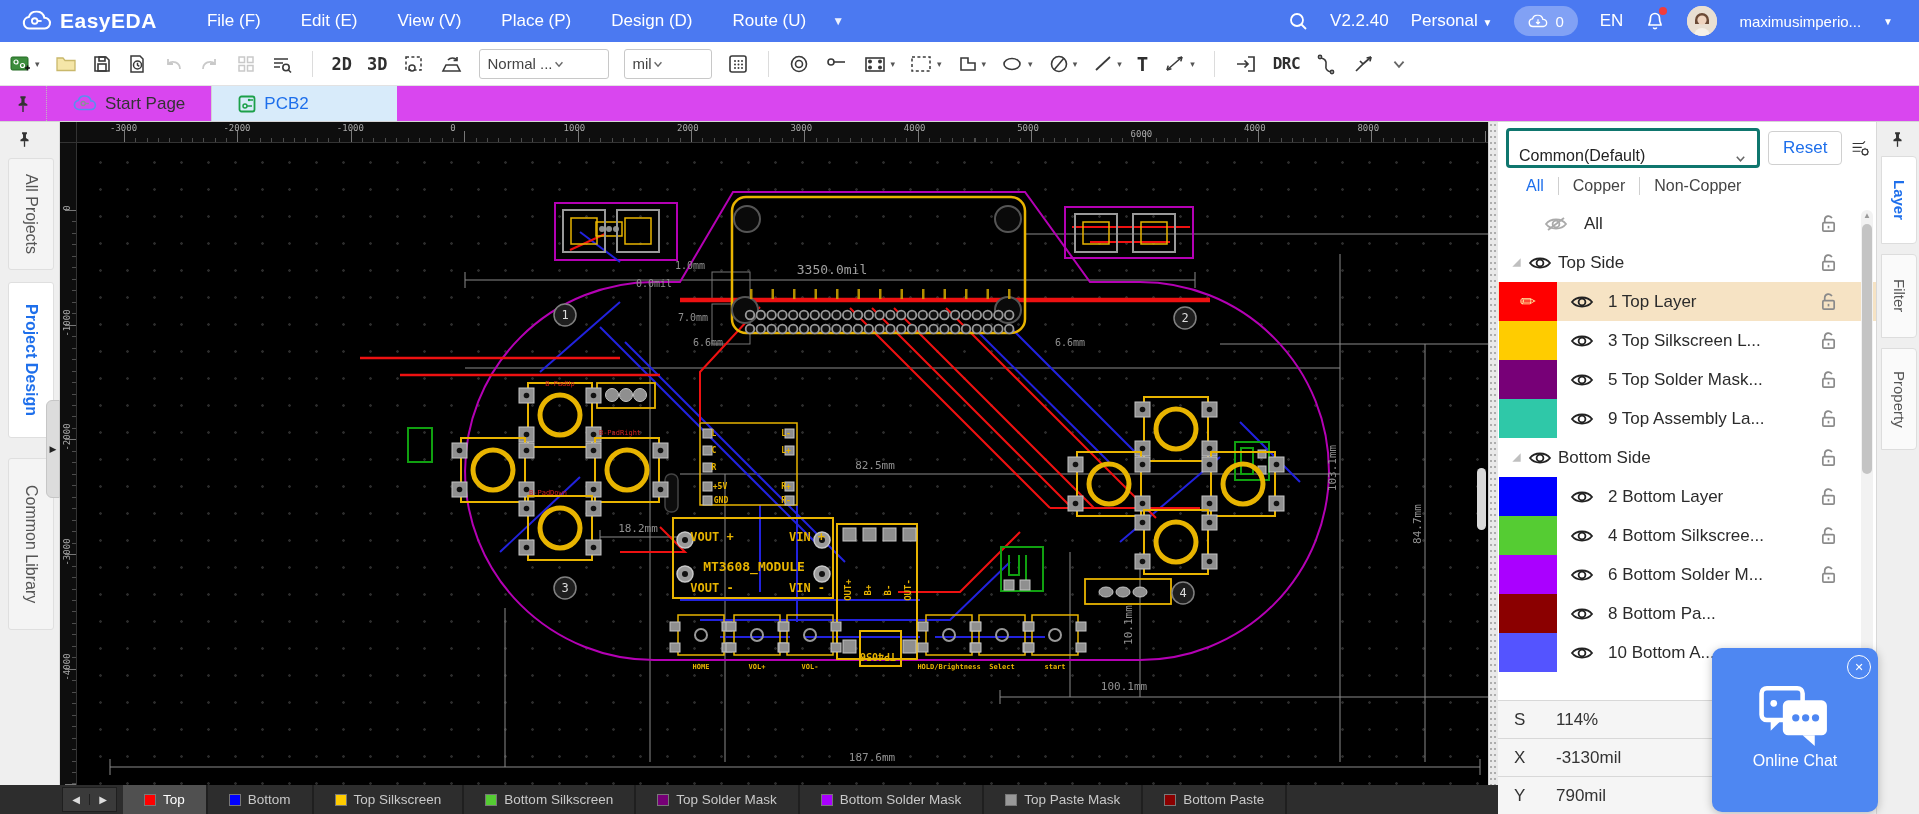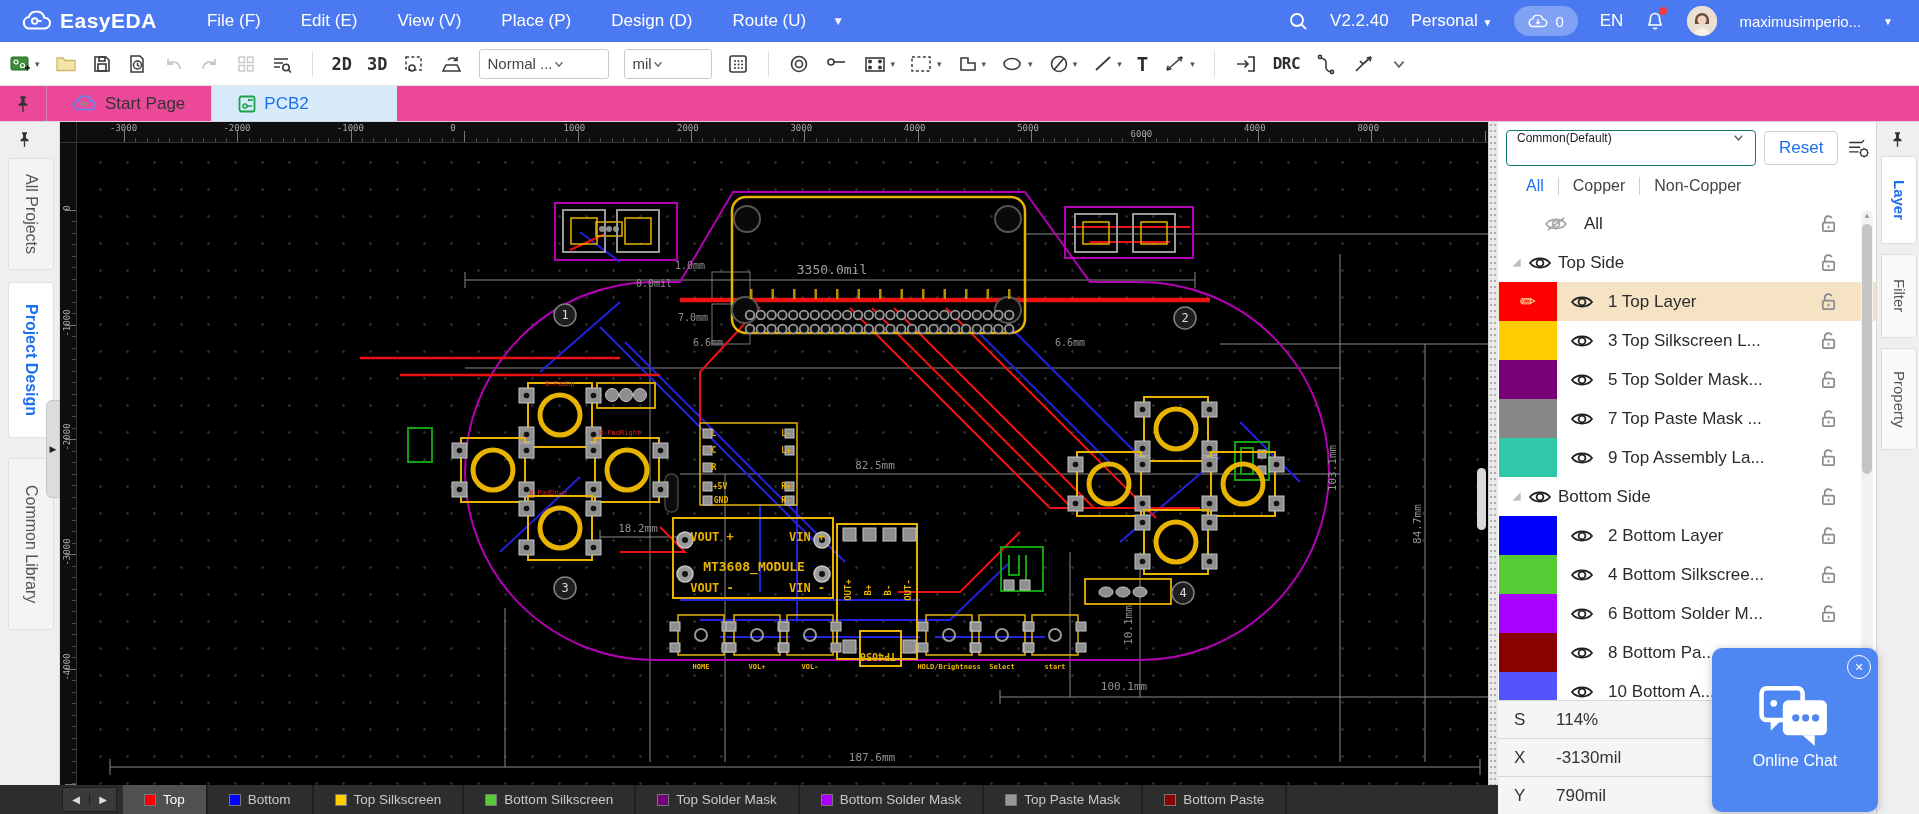--- a/index.html
+++ b/index.html
@@ -27,21 +27,21 @@
   .tbtn{display:flex;align-items:center;gap:3px;color:#3A3A3A;}
   .tbtn.dis{opacity:.35;}
   .tsep{width:1px;height:26px;background:#DCDCDC;margin:0 4px;}
   .tcaret{font-size:9px;color:#555;}
   .ttext{font-size:17px;color:#2F2F2F;font-weight:bold;font-family:"DejaVu Sans Mono",monospace;}
   .tsel{border:1px solid #C8C8C8;border-radius:3px;height:28px;display:flex;align-items:center;
     justify-content:flex-start;padding:0 8px;font-size:15px;color:#444;background:#fff;}
   .tsel .sv{overflow:hidden;white-space:nowrap;}
 
   
-  .tabrow{position:absolute;left:0;top:86px;width:1919px;height:36px;background:#ec4899;
+  .tabrow{position:absolute;left:0;top:86px;width:1919px;height:36px;background:#d946ef;
     display:flex;align-items:stretch;z-index:28;border-bottom:1px solid #D5D5D5;box-sizing:border-box;}
   .tr-pin{width:46px;display:flex;align-items:center;justify-content:center;border-right:1px dotted #BBB;}
   .dtab{display:flex;align-items:center;gap:8px;padding:0 26px;font-size:17px;color:#333;border-right:1px solid #D2D2D2;}
   .dtab.active{background:#D8EBFA;color:#1E6FEB;border-right:none;}
 
   
   .leftbar{position:absolute;left:0;top:122px;width:60px;height:663px;background:#EFEFEF;
     border-right:1px solid #DADADA;box-sizing:border-box;z-index:20;}
   .lb-pin{position:absolute;left:18px;top:8px;}
   .vtab{position:absolute;left:8px;width:44px;writing-mode:vertical-rl;text-orientation:mixed;
@@ -72,22 +72,22 @@
 
   
   .rstrip{position:absolute;left:1488px;top:122px;width:10px;height:692px;background:#E9E9E9;
     border-left:1px solid #D0D0D0;box-sizing:border-box;z-index:21;
     background-image:radial-gradient(#ADADAD .8px,transparent 1px);background-size:4px 6px;}
 
   
   .panel{position:absolute;left:1498px;top:122px;width:378px;height:692px;background:#FFF;z-index:22;
     display:flex;flex-direction:column;box-sizing:border-box;}
   .p-head{height:40px;display:flex;align-items:center;gap:8px;padding:6px 6px 0 8px;box-sizing:content-box;}
-  .p-select{flex:0 0 228px;border:1px solid #0f766e;border-radius:4px;height:34px;display:flex;
-    align-items:flex-start;justify-content:space-between;padding:0 10px;font-size:12px;color:#222;}
+  .p-select{flex:0 0 228px;border:3px solid #0f766e;border-radius:4px;height:34px;display:flex;
+    align-items:flex-end;justify-content:space-between;padding:0 10px;font-size:16px;color:#222;}
   .p-reset{border:1px solid #D0D0D0;border-radius:4px;height:34px;padding:0 14px;display:flex;align-items:center;
     color:#1E6FEB;font-size:17px;background:#fff;}
   .p-tabs{height:36px;display:flex;align-items:center;gap:0;font-size:16px;color:#444;padding-left:14px;}
   .p-tab{padding:0 14px;}
   .p-tab.active{color:#1E6FEB;}
   .p-tabsep{width:1px;height:18px;background:#CFCFCF;}
   .p-list{position:relative;flex:1;overflow:hidden;}
   .lrow{position:relative;height:39px;display:flex;align-items:center;}
   .lrow.hl{background:#F6E3C4;}
   .sw{position:absolute;left:1px;top:0;width:58px;height:39px;display:flex;align-items:center;justify-content:center;}
@@ -928,30 +928,20 @@
       <div class="sw" style="background: rgb(119, 0, 119);"></div>
       <svg class="ic l-eye" width="24" height="16">
           <use href="#i-eye"></use>
         </svg>
       <span class="llabel">5 Top Solder Mask...</span>
       <svg class="ic l-lock" width="17" height="19">
           <use href="#i-lock"></use>
         </svg>
     </div>
     <div class="lrow">
-      <div class="sw" style="background: rgb(135, 135, 135);"></div>
-      <svg class="ic l-eye" width="24" height="16">
-          <use href="#i-eye"></use>
-        </svg>
-      <span class="llabel">7 Top Paste Mask ...</span>
-      <svg class="ic l-lock" width="17" height="19">
-          <use href="#i-lock"></use>
-        </svg>
-    </div>
-    <div class="lrow">
       <div class="sw" style="background: rgb(47, 200, 168);"></div>
       <svg class="ic l-eye" width="24" height="16">
           <use href="#i-eye"></use>
         </svg>
       <span class="llabel">9 Top Assembly La...</span>
       <svg class="ic l-lock" width="17" height="19">
           <use href="#i-lock"></use>
         </svg>
     </div>
     <div class="lrow">

